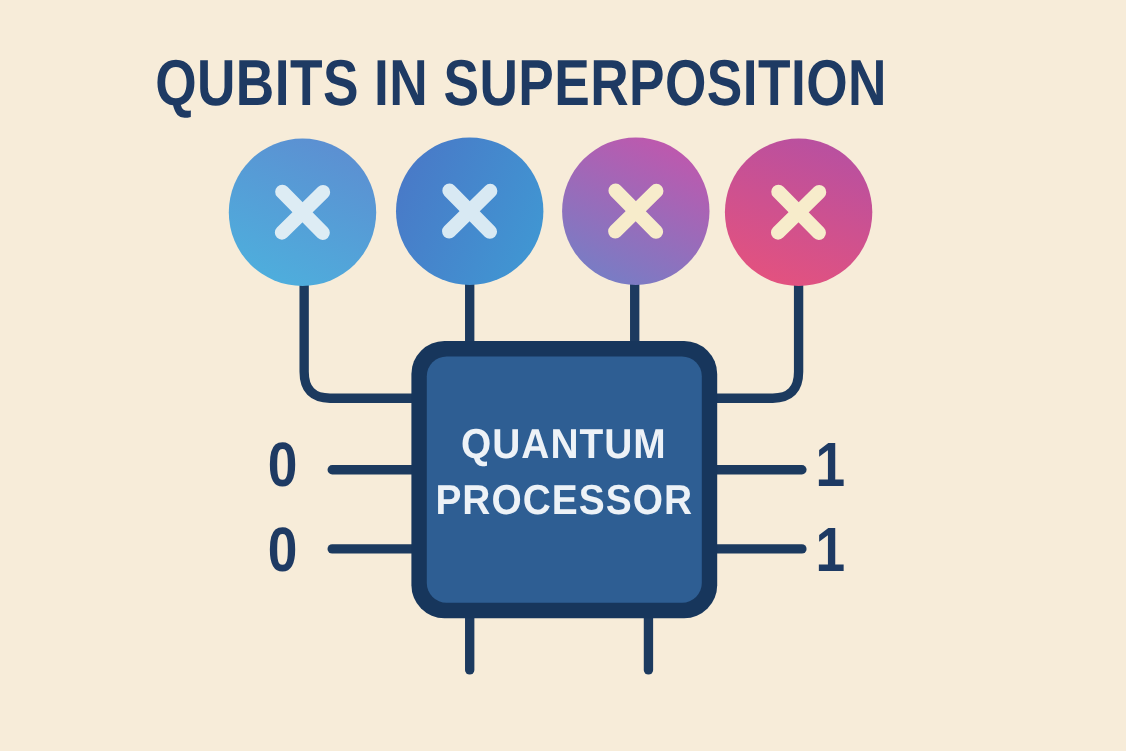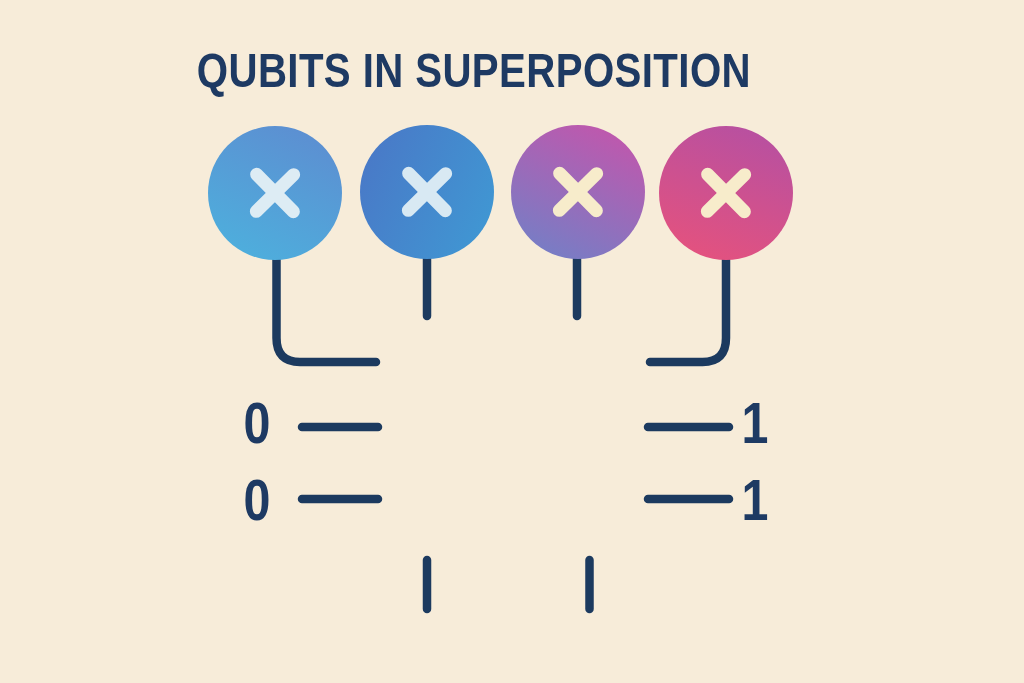--- a/index.html
+++ b/index.html
@@ -13,21 +13,21 @@
     height: 683px;
     background: var(--bg, #f7ecd9);
     overflow: hidden;
   }
   .title {
     position: absolute;
     top: 46px;
     left: 0;
     width: 948px;
     text-align: center;
-    font-size: 49px;
+    font-size: 59px;
     font-weight: bold;
     color: var(--text-navy, #1e3a63);
     line-height: 1;
     white-space: nowrap;
   }
   .title .squeeze {
     display: inline-block;
     transform: scaleX(0.82);
     transform-origin: center;
     letter-spacing: 0.5px;
@@ -152,20 +152,26 @@
       <line x1="47" y1="10" x2="11" y2="48" stroke="currentColor" stroke-width="13" stroke-linecap="round"></line>
     </svg>
   </div>
   <div class="qubit qubit-4" style="background: linear-gradient(200deg, rgb(179, 80, 164), rgb(232, 82, 123)); color: rgb(247, 236, 203);">
     <svg class="x-icon" width="58" height="58" viewBox="0 0 58 58">
       <line x1="10" y1="11" x2="48" y2="47" stroke="currentColor" stroke-width="13" stroke-linecap="round"></line>
       <line x1="47" y1="10" x2="11" y2="48" stroke="currentColor" stroke-width="13" stroke-linecap="round"></line>
     </svg>
   </div>
 
+  <div class="processor">
+    <div class="processor-inner">
+      <span class="processor-line">QUANTUM</span>
+      <span class="processor-line">PROCESSOR</span>
+    </div>
+  </div>
 
   <div class="bit bit-left-top">
     <span class="squeeze">0</span>
   </div>
   <div class="bit bit-left-bot">
     <span class="squeeze">0</span>
   </div>
   <div class="bit bit-right-top">
     <span class="squeeze">1</span>
   </div>

